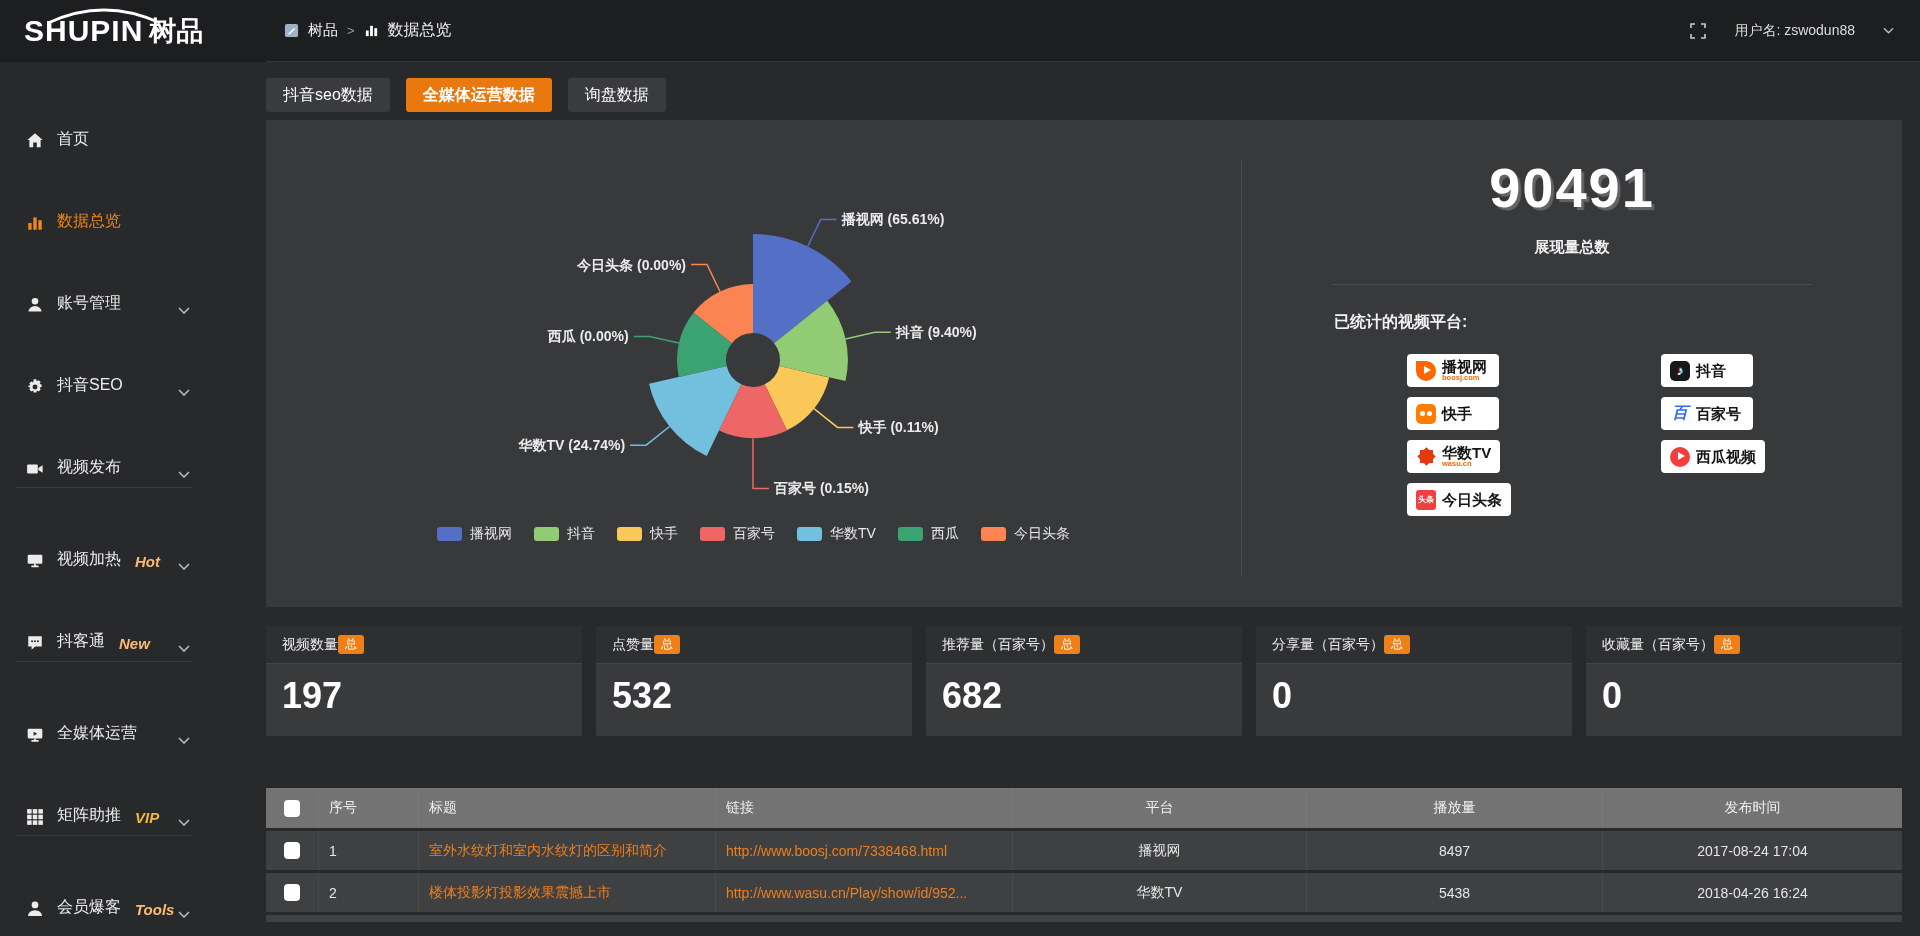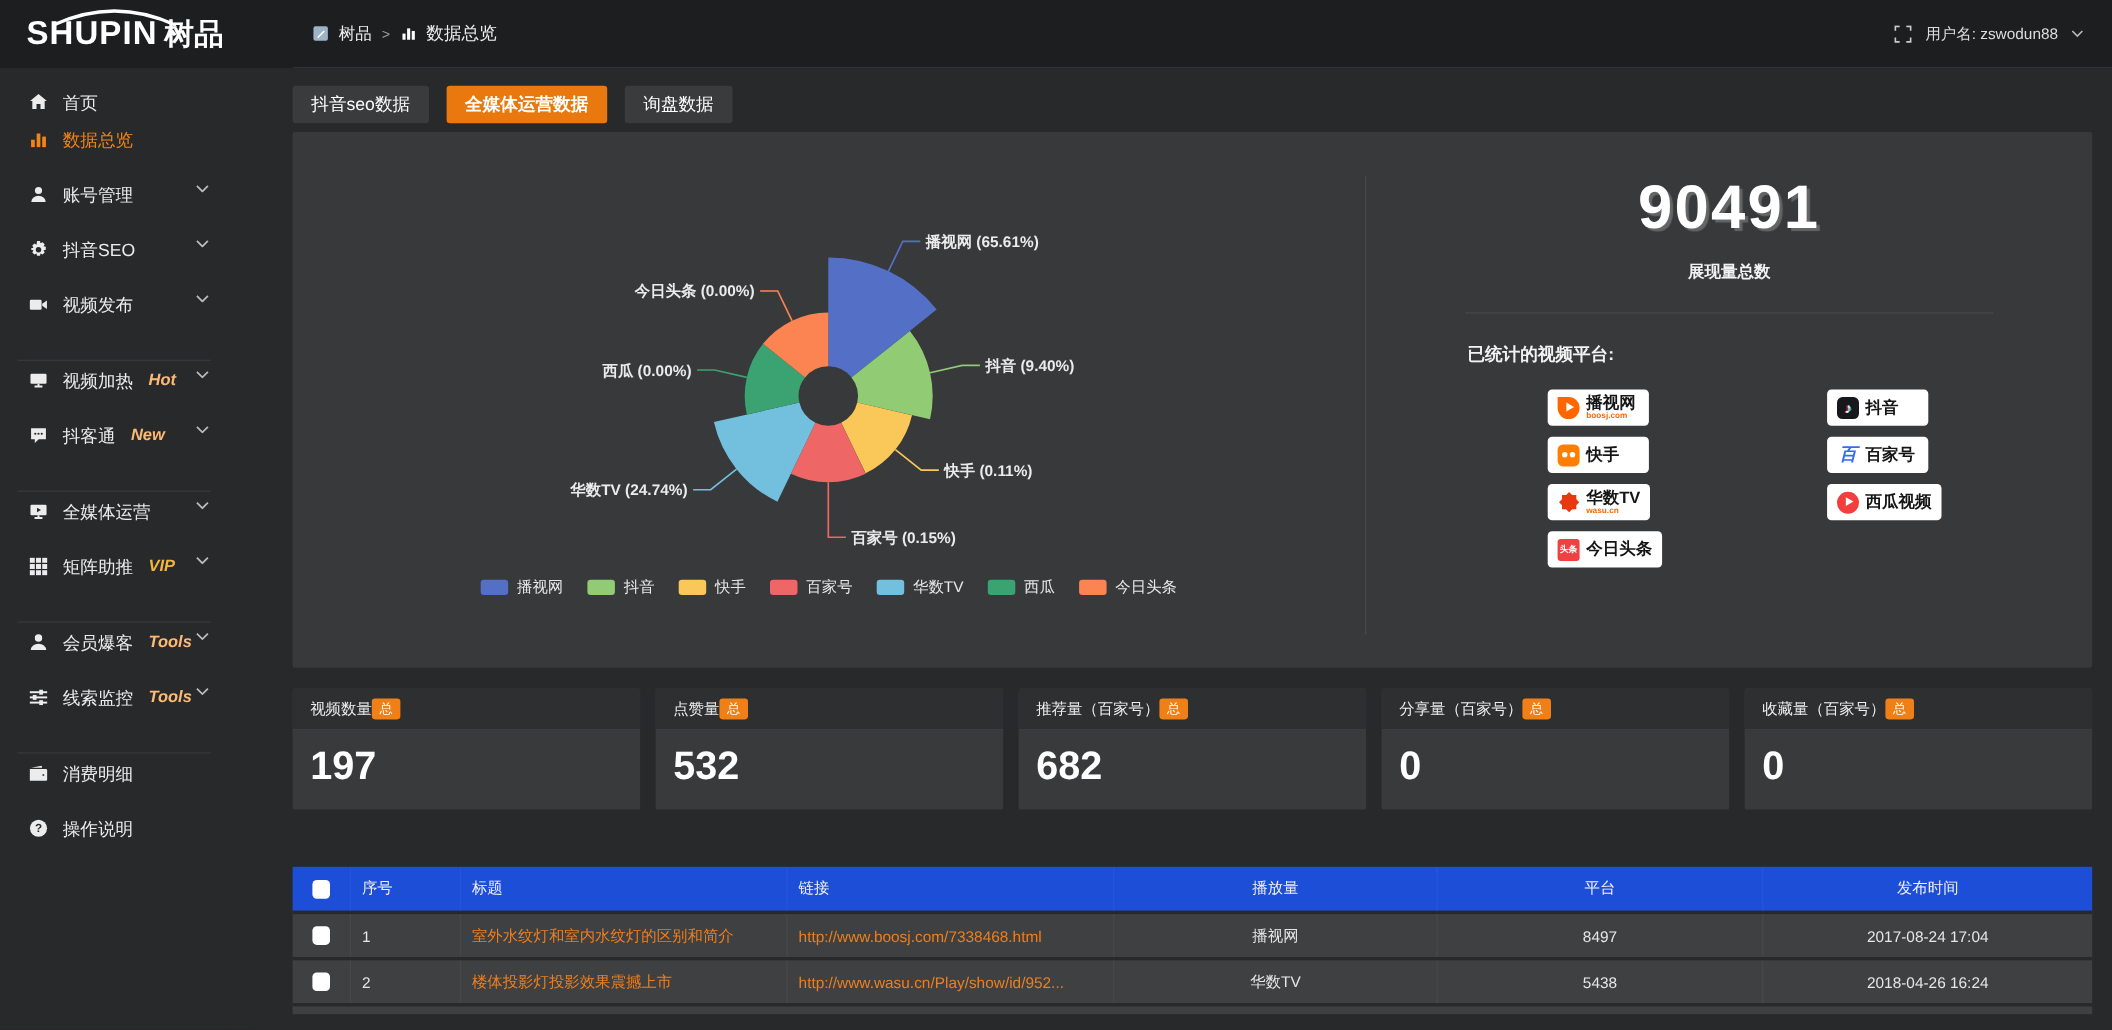--- a/index.html
+++ b/index.html
@@ -10,27 +10,27 @@
   .topbar{height:62px;background:#1d1e20;display:flex;align-items:stretch;}
   .logo-box{width:266px;flex:none;display:flex;align-items:center;padding-left:24px;position:relative;}
   .logo-arc{position:absolute;left:44px;top:5px;}
   .logo-en{font-size:30px;font-weight:900;letter-spacing:1px;color:#fff;line-height:1;}
   .logo-cn{font-size:27px;font-weight:900;color:#fff;margin-left:6px;line-height:1;}
   .header-main{flex:1;display:flex;align-items:center;justify-content:space-between;
     border-bottom:1px solid #35363a;padding:0 26px 0 18px;}
   .breadcrumb{display:flex;align-items:center;gap:9px;font-size:15px;color:#eee;}
   .crumb-sep{color:#9a9b9d;font-size:13px;}
   .crumb-current{font-size:16px;}
-  .user-box{display:flex;align-items:center;gap:12px;font-size:14px;color:#ddd;}
+  .user-box{display:flex;align-items:center;gap:28px;font-size:14px;color:#ddd;}
   .chev{display:inline-flex;color:#b9babc;}
 
   
   .layout{display:flex;height:874px;}
   .sidebar{width:208px;flex:none;background:#28292b;padding-top:22px;}
-  .sb-item{height:50px;display:flex;align-items:flex-start;padding:0 18px 0 26px;font-size:16px;color:#ececec;cursor:pointer;}
+  .sb-item{height:50px;display:flex;align-items:flex-end;padding:0 18px 0 26px;font-size:16px;color:#ececec;cursor:pointer;margin-top:32px;}
   .sb-item.first{height:34px;}
   .sb-item.active{color:#f08519;}
   .sb-icon{width:18px;height:18px;margin-right:13px;display:inline-flex;flex:none;}
   .sb-icon svg{width:100%;height:100%;}
   .sb-tag{margin-left:14px;font-style:italic;font-weight:bold;font-size:15px;}
   .tag-red{color:#fdba74;}
   .tag-gold{color:#f2b63c;}
   .sb-chevron{margin-left:auto;display:inline-flex;color:#b9babc;}
   .sb-divider{height:1px;background:#3a3b3d;margin:9px 16px;}
 
@@ -91,21 +91,21 @@
   .stat-head{height:38px;background:#2e2f31;display:flex;align-items:center;justify-content:flex-start;
     padding:0 16px;border-bottom:1px solid #434446;}
   .stat-label{font-size:14px;color:#eee;}
   .stat-badge{background:#ef8018;color:#fff;font-size:12px;border-radius:3px;width:26px;height:19px;
     display:flex;align-items:center;justify-content:center;}
   .stat-value{font-size:36px;font-weight:bold;color:#fff;padding:14px 0 0 16px;line-height:1;}
 
   
   .data-table{margin-top:52px;}
   .t-row{display:grid;grid-template-columns:52px 100px 297px 297px 294px 296px 1fr;align-items:center;}
-  .t-head{background:#1d4ed8;height:40px;color:#f0f0f0;font-weight:500;}
+  .t-head{background:#737373;height:40px;color:#f0f0f0;font-weight:500;}
   .t-body{background:#3f4042;height:42px;border-top:3px solid #28292b;}
   .t-cell{font-size:14px;padding:0 10px;height:100%;display:flex;align-items:center;
     border-left:1px solid rgba(255,255,255,.05);overflow:hidden;white-space:nowrap;}
   .t-cell:first-child{border-left:none;justify-content:center;}
   .t-center{justify-content:center;}
   .t-orange{color:#ee7f1d;cursor:pointer;}
   .checkbox{width:16px;height:17px;background:#fff;border-radius:4px;display:inline-block;cursor:pointer;}
   .t-partial{height:10px;background:#3f4042;border-top:3px solid #28292b;}
 
   .pie-label{font-size:14px;font-weight:600;fill:#ebebeb;}
@@ -499,22 +499,22 @@
       </section>
 
     <section class="data-table" id="data-table">
         <div class="t-row t-head">
           <div class="t-cell">
             <span class="checkbox"></span>
           </div>
           <div class="t-cell">序号</div>
           <div class="t-cell">标题</div>
           <div class="t-cell">链接</div>
+          <div class="t-cell t-center">平台</div>
           <div class="t-cell t-center">播放量</div>
-          <div class="t-cell t-center">平台</div>
           <div class="t-cell t-center">发布时间</div>
         </div>
         <div class="t-row t-body">
           <div class="t-cell">
             <span class="checkbox"></span>
           </div>
           <div class="t-cell">1</div>
           <div class="t-cell t-orange">室外水纹灯和室内水纹灯的区别和简介</div>
           <div class="t-cell t-orange">http://www.boosj.com/7338468.html</div>
           <div class="t-cell t-center">播视网</div>

